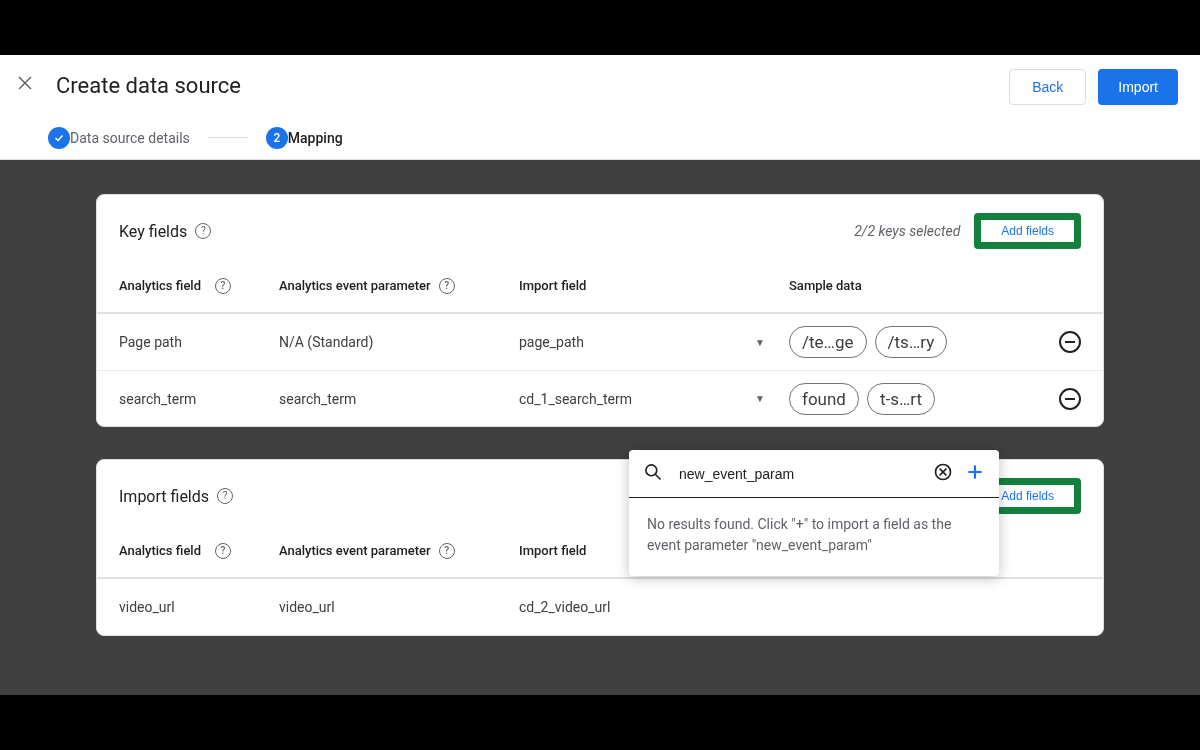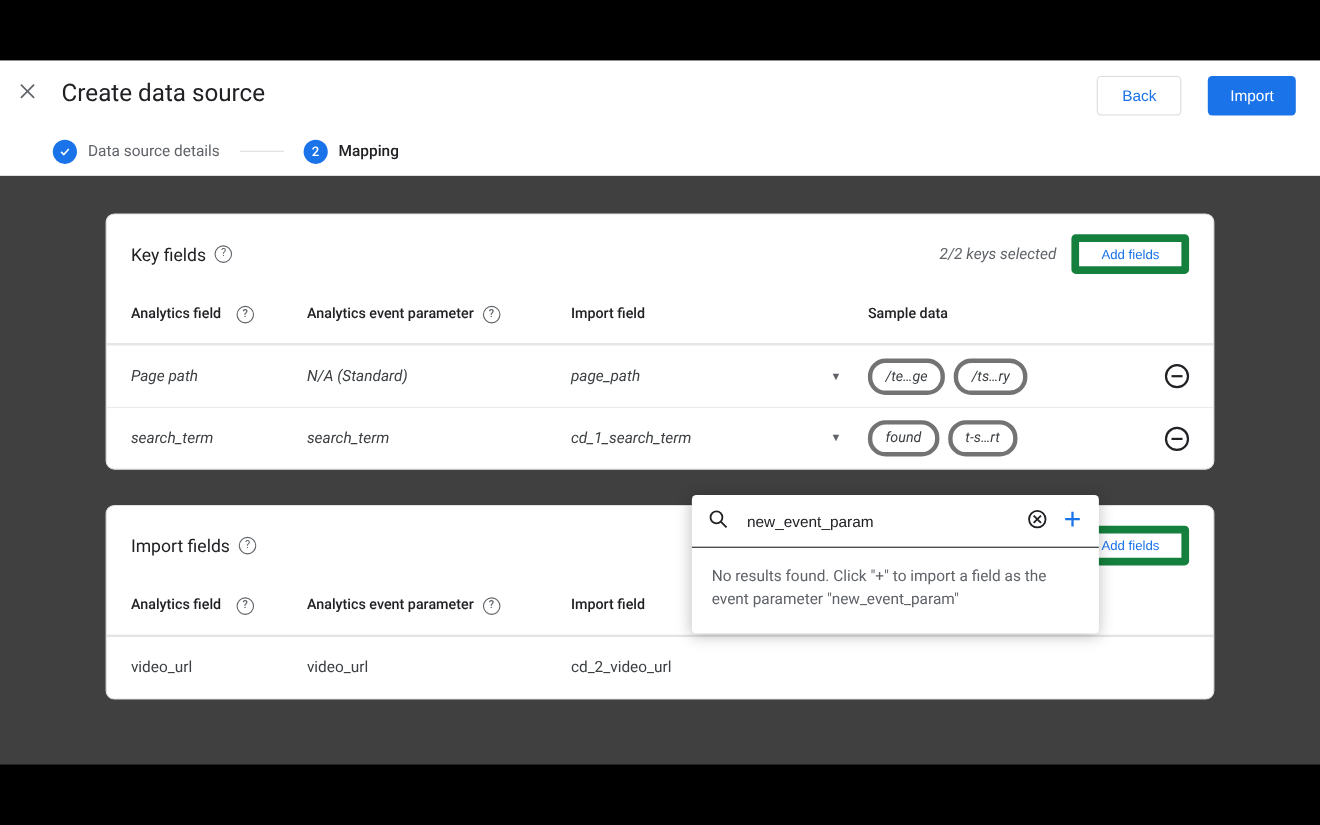--- a/index.html
+++ b/index.html
@@ -3,25 +3,25 @@
 <meta charset="utf-8">
 <style>
   * { box-sizing: border-box; margin: 0; padding: 0; }
   html, body { width: 1200px; height: 750px; font-family: "Google Sans", Roboto, Arial, sans-serif; background: #000; overflow: hidden; }
   .app { position: absolute; top: 55px; left: 0; width: 1200px; height: 640px; background: #404040; }
   
   .hdr { position: relative; height: 105px; background: #fff; border-bottom: 1px solid #e0e0e0; }
   .hdr-top { position: relative; height: 60px; display: flex; align-items: center; }
   .close-x { margin-left: 16px; color: #5f6368; cursor: pointer; }
   .title { margin-left: 22px; font-size: 22px; font-weight: 400; color: #202124; }
-  .hdr-actions { position: absolute; right: 22px; top: 14px; display: flex; gap: 24px; }
+  .hdr-actions { position: absolute; right: 22px; top: 14px; display: flex; gap: 12px; }
   .btn-outline { height: 36px; padding: 0 22px; font-size: 14px; font-weight: 500; color: #1a73e8; background: #fff; border: 1px solid #dadce0; border-radius: 4px; cursor: pointer; }
   .btn-primary { height: 36px; padding: 0 20px; font-size: 14px; font-weight: 500; color: #fff; background: #1a73e8; border: none; border-radius: 4px; cursor: pointer; }
   .steps { display: flex; align-items: center; height: 45px; padding-left: 48px; }
-  .step { display: flex; align-items: center; gap: 10px; }
+  .step { display: flex; align-items: center; }
   .step-badge { width: 22px; height: 22px; border-radius: 50%; background: #1a73e8; color: #fff; font-size: 12px; font-weight: 500; display: flex; align-items: center; justify-content: center; }
   .step-label { font-size: 14px; color: #5f6368; }
   .step-label.active { color: #202124; font-weight: 500; }
   .connector { width: 40px; height: 1px; background: #dadce0; margin: 0 18px; }
   
   .body { padding: 34px 96px; position: relative; }
   .card { background: #fff; border: 1px solid #e0e0e0; border-radius: 8px; margin-bottom: 32px; }
   .card-head { display: flex; align-items: center; padding: 18px 22px 10px 22px; }
   .card-title { font-size: 16px; font-weight: 400; color: #202124; display: flex; align-items: center; gap: 8px; }
   .help-ic { display: inline-flex; align-items: center; justify-content: center; width: 16px; height: 16px; border: 1.5px solid #5f6368; border-radius: 50%; font-size: 10px; color: #5f6368; line-height: 1; }
@@ -32,21 +32,21 @@
   .thead, .trow { display: flex; align-items: center; padding: 0 22px; }
   .thead { height: 54px; border-bottom: 1px solid #e0e0e0; font-size: 13px; font-weight: 500; color: #202124; }
   .trow { height: 56px; border-top: 1px solid #e8eaed; font-size: 14px; color: #3c4043; }
   .trow:first-of-type { border-top: none; }
   .col-a { width: 160px; display: flex; align-items: center; gap: 14px; }
   .col-b { width: 240px; display: flex; align-items: center; gap: 8px; }
   .col-c { width: 270px; display: flex; align-items: center; justify-content: space-between; padding-right: 24px; }
   .col-d { width: 220px; display: flex; align-items: center; gap: 8px; }
   .col-e { flex: 1; display: flex; align-items: center; justify-content: flex-end; }
   .dd { color: #5f6368; font-size: 10px; }
-  .chip { padding: 5px 12px; border: 4px solid #737373; border-radius: 16px; font-size: 13px; color: #3c4043; }
+  .chip { padding: 5px 12px; border: 1px solid #737373; border-radius: 16px; font-size: 17px; color: #3c4043; }
   .row-remove { width: 22px; height: 22px; border: 2px solid #202124; border-radius: 50%; display: flex; align-items: center; justify-content: center; cursor: pointer; }
   .row-remove::before { content: ""; width: 10px; height: 2px; background: #202124; }
   
   .popover { position: absolute; top: 290px; left: 616px; width: 370px; background: #fff; border-radius: 4px; box-shadow: 0 2px 14px rgba(0,0,0,.25); margin-left: 13px; }
   .pop-in { display: flex; align-items: center; height: 48px; padding: 0 14px; border-bottom: 1px solid #202124; }
   .pop-in input { flex: 1; border: none; outline: none; font-size: 14px; color: #202124; margin-left: 16px; }
   .svg-ic { flex: none; }
   .pop-actions { display: flex; align-items: center; gap: 12px; }
   .pop-actions .plus { color: #1a73e8; font-weight: 500; }
   .pop-msg { padding: 16px 18px 20px; font-size: 14px; color: #5f6368; line-height: 1.5; }
@@ -109,21 +109,21 @@
             <span class="help-ic">?</span>
           </div>
         <div class="col-c">
             <span>Import field</span>
           </div>
         <div class="col-d">
             <span>Sample data</span>
           </div>
         <div class="col-e"></div>
       </div>
-      <div style="border-top:1px solid #e0e0e0;font-style:italic;">
+      <div style="border-top:1px solid #e0e0e0;">
         <div class="trow">
           <div class="col-a">
               <span>Page path</span>
             </div>
           <div class="col-b">
               <span>N/A (Standard)</span>
             </div>
           <div class="col-c">
               <span>page_path</span>
               <span class="dd">▼</span>

